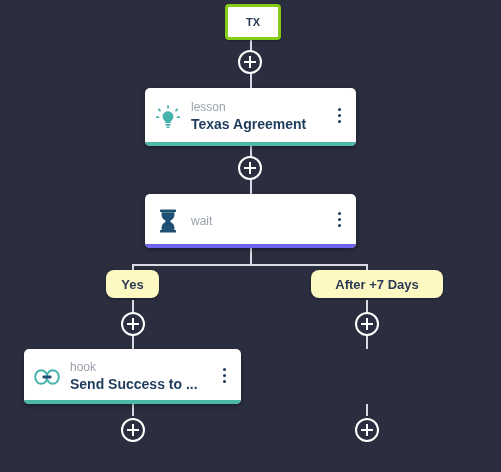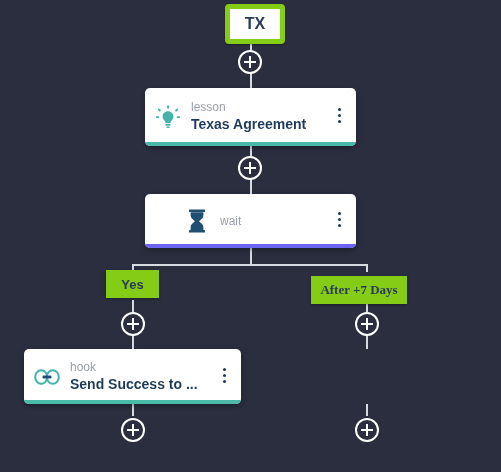--- a/index.html
+++ b/index.html
@@ -59,24 +59,24 @@
     top: 4px; bottom: 4px;
     left: 50%;
     width: 2px;
     margin-left: -1px;
   }
 
   
   .start-node {
     position: absolute;
     background: #ffffff;
-    border: 5px solid #84cc16;
+    border: 3px solid #84cc16;
     border-radius: 4px;
     color: #2b3a55;
-    font-size: 16px;
+    font-size: 11px;
     font-weight: 700;
     display: flex;
     align-items: center;
     justify-content: center;
     box-shadow: 0 1px 2px rgba(0,0,0,.35);
   }
 
   
   .card {
     position: absolute;
@@ -138,22 +138,22 @@
     display: block;
     width: 3px;
     height: 3px;
     border-radius: 50%;
     background: #1f3b5c;
   }
 
   
   .chip {
     position: absolute;
-    background: #84cc16;
-    border-radius: 0;
+    background: #fef9c3;
+    border-radius: 8px;
     color: #2b3a55;
     font-size: 13px;
     font-weight: 600;
     display: flex;
     align-items: center;
     justify-content: center;
     padding: 0 12px;
     height: 28px;
     box-shadow: 0 1px 3px rgba(0,0,0,.35);
     white-space: nowrap;
@@ -215,21 +215,21 @@
       <div class="card-title">Texas Agreement</div>
     </div>
     <div class="card-menu">
       <i></i>
         <i></i>
         <i></i>
     </div>
     <div class="card-accent" style="background:#4bb9a8;"></div>
   </div>
 
-  <div class="card" style="left:145px; top:194px; width:211px; height:54px;padding-left:29px;">
+  <div class="card" style="left:145px; top:194px; width:211px; height:54px;">
     <div class="card-icon">
       <svg width="24" height="26" viewBox="0 0 24 26">
         <g fill="#1f4f73">
           <rect x="4" y="1.5" width="16" height="2.6" rx=".6"></rect>
           <rect x="4" y="21.9" width="16" height="2.6" rx=".6"></rect>
           <path d="M5.6 4.2h12.8v3.1c0 2.6-2.1 4.1-3.6 5.2-.7.5-.7 1 0 1.5 1.5 1.1 3.6 2.6 3.6 5.2v2.7H5.6v-2.7c0-2.6 2.1-4.1 3.6-5.2.7-.5.7-1 0-1.5-1.5-1.1-3.6-2.6-3.6-5.2z"></path>
         </g>
         <path d="M12 14.6c-1.5 1-3.6 2.5-3.9 4.8h7.8c-.3-2.3-2.4-3.8-3.9-4.8z" fill="#ffffff" opacity="0"></path>
       </svg>
     </div>
@@ -240,21 +240,21 @@
       <i></i>
         <i></i>
         <i></i>
     </div>
     <div class="card-accent" style="background:#6c63f0;"></div>
   </div>
 
   <div class="chip" style="left:106px; top:270px; width:53px;">
     <span>Yes</span>
   </div>
-  <div class="chip" style="left:311px; top:276px; width:96px;font-family:Liberation Serif, serif;">
+  <div class="chip" style="left:311px; top:270px; width:132px;">
     <span>After +7 Days</span>
   </div>
 
   <div class="card" style="left:24px; top:349px; width:217px; height:55px;justify-content:space-between;">
     <div class="card-icon">
       <svg width="26" height="18" viewBox="0 0 26 18">
         <g fill="none" stroke="#45b3ab" stroke-width="2">
           <rect x="1.2" y="2.2" width="12" height="13.6" rx="6.8"></rect>
           <rect x="12.8" y="2.2" width="12" height="13.6" rx="6.8"></rect>
         </g>

